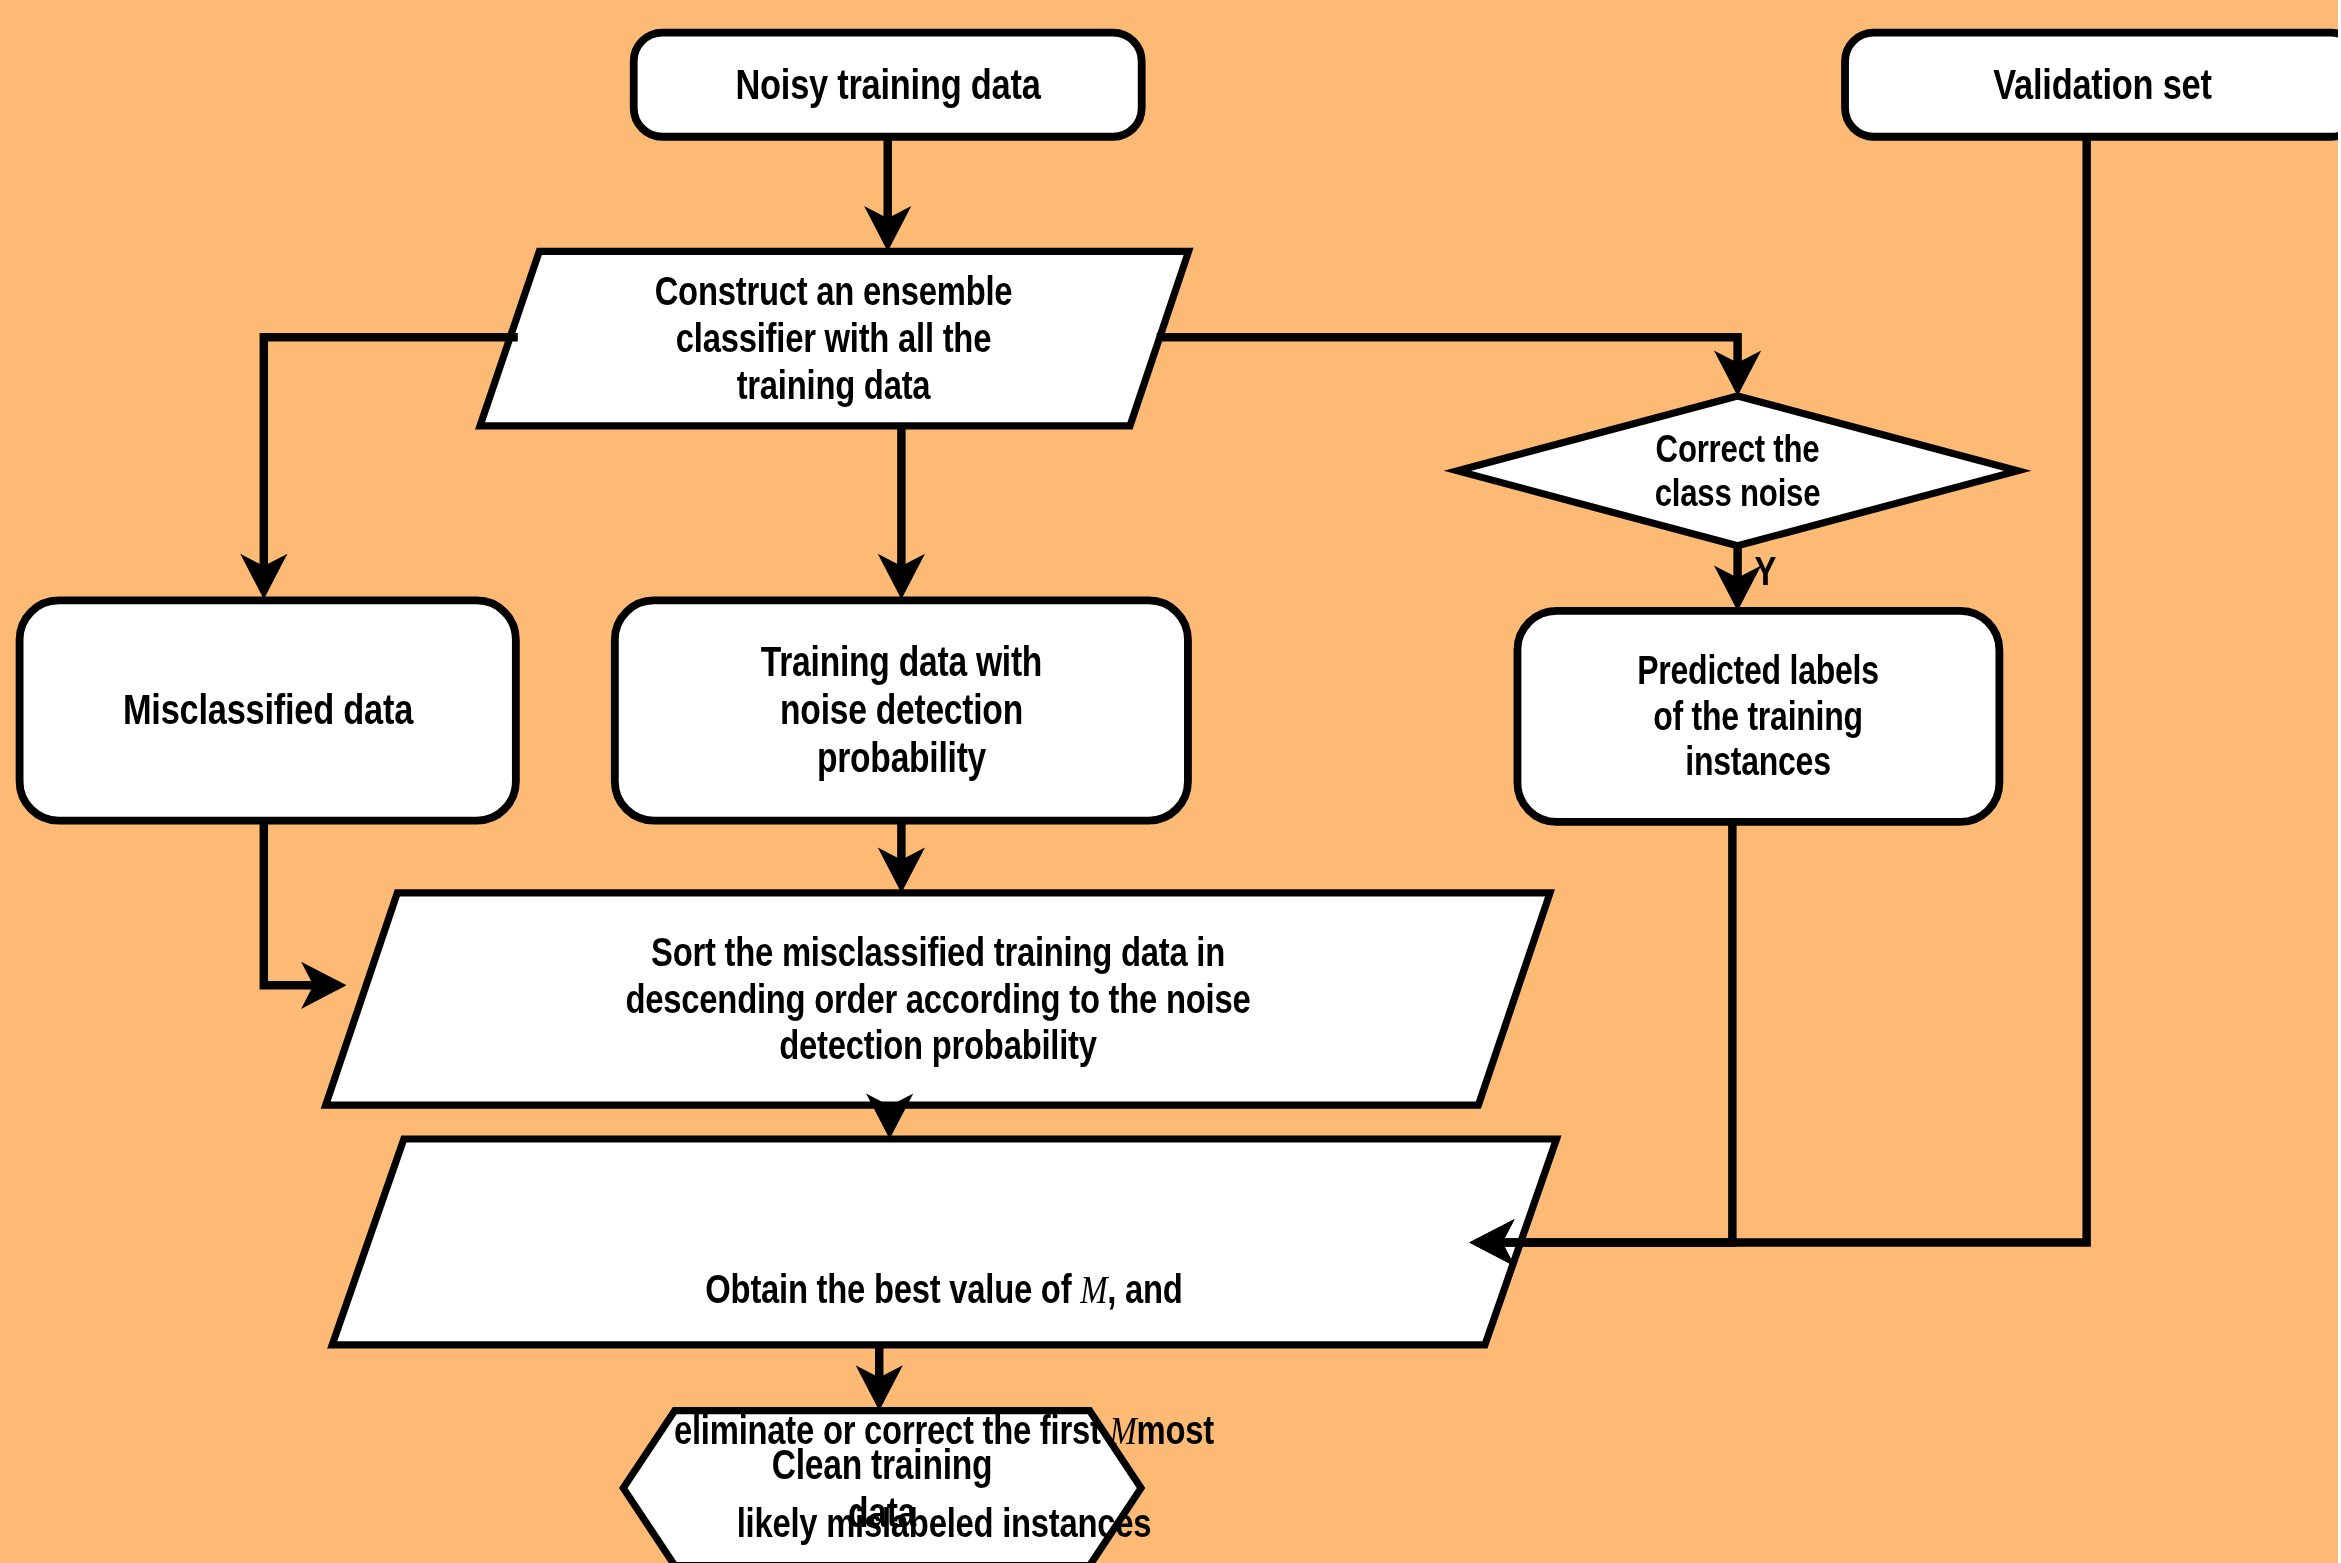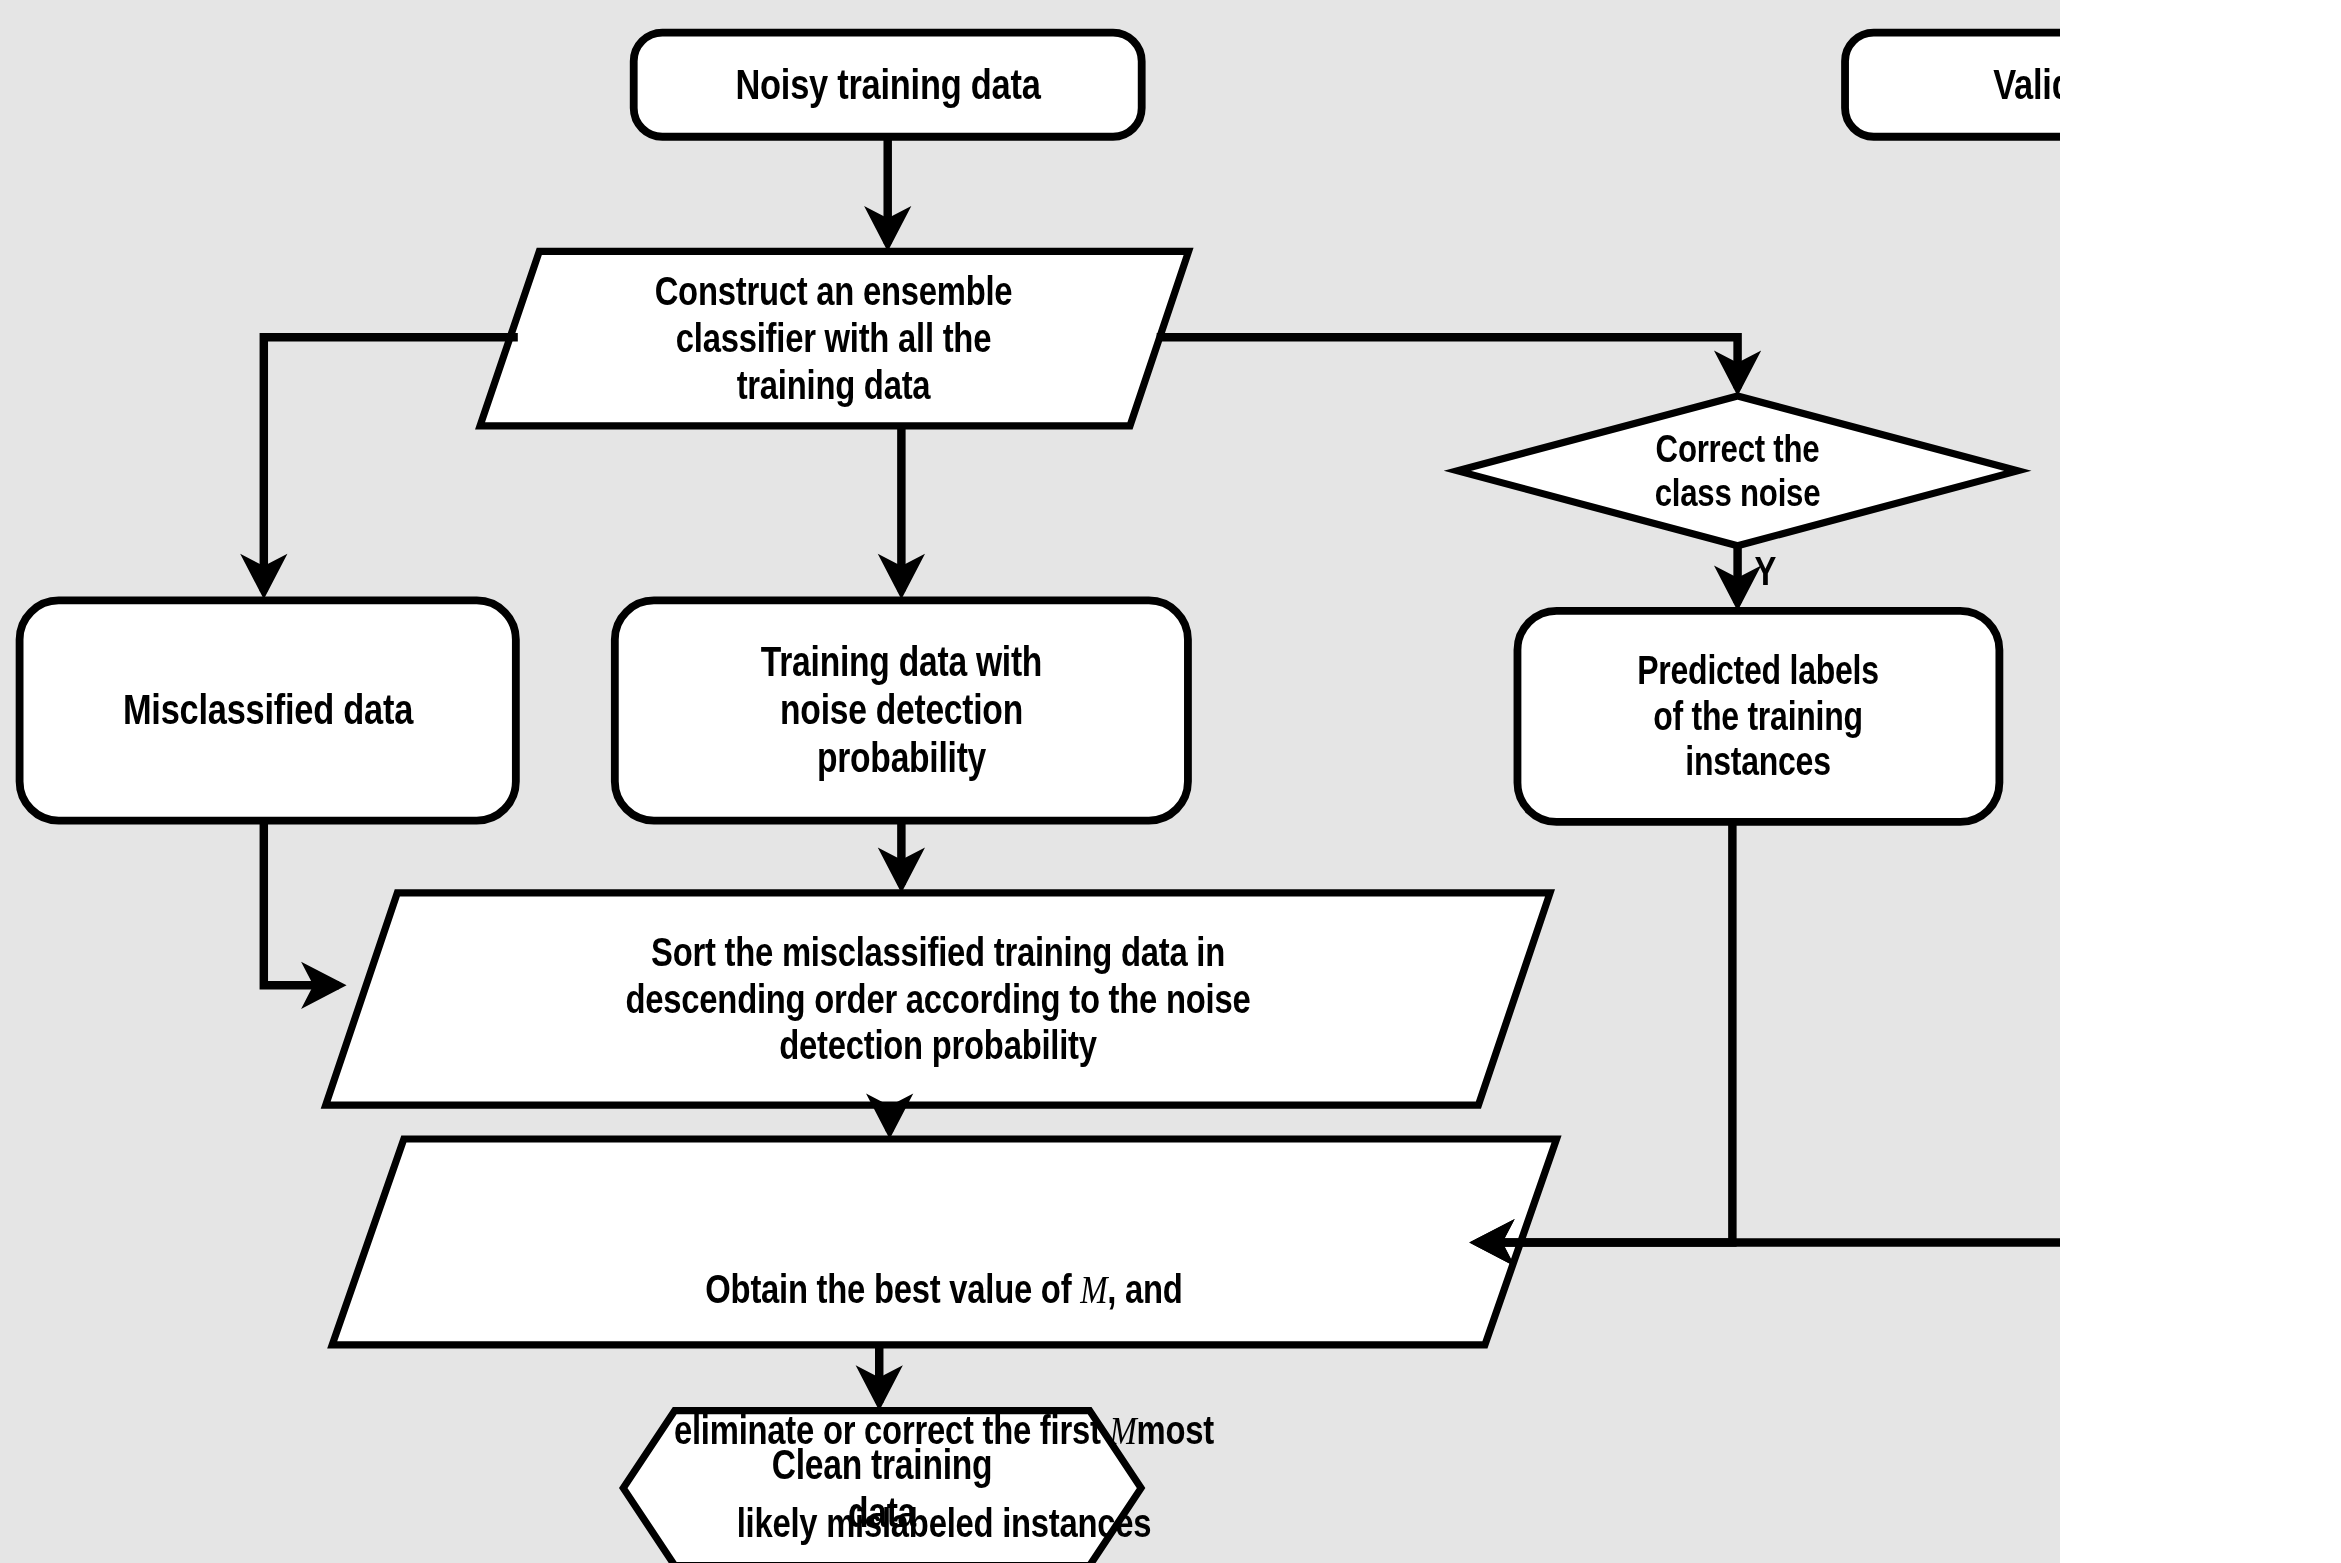--- a/index.html
+++ b/index.html
@@ -1,17 +1,17 @@
 <!DOCTYPE html>
 <html style="font-size:10.4px"><head>
 <meta charset="utf-8">
 <style>
   html,body{margin:0;padding:0;background:#ffffff;}
   body{font-family:"Liberation Sans", sans-serif;}
-  #stage{position:relative;width:2060px;height:1563px;background:#e5e5e5;overflow:hidden;}
+  #stage{position:relative;width:2338px;height:1563px;background:#fdba74;overflow:hidden;}
   svg.flow{position:absolute;top:0;left:0;width:2342px;height:1563px;display:block;}
   .shape{fill:#ffffff;stroke:#000000;stroke-width:11;stroke-linejoin:miter;}
   .shape.rounded{stroke-width:12;}
   .edge{fill:none;stroke:#000000;stroke-width:13;stroke-linecap:butt;stroke-linejoin:miter;}
   .nodetext{
     position:absolute;
     display:flex;
     align-items:center;
     justify-content:center;
     text-align:center;

